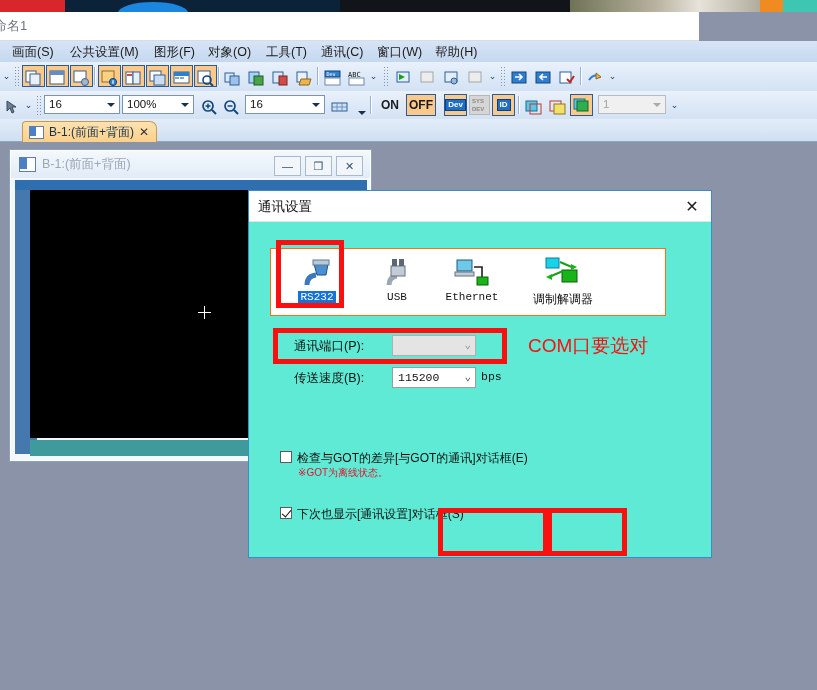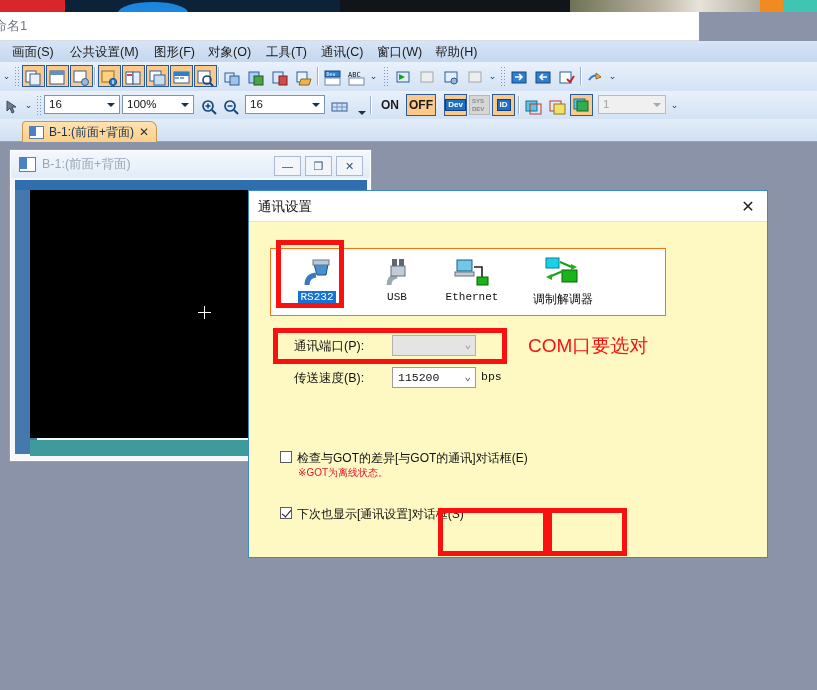--- a/index.html
+++ b/index.html
@@ -165,22 +165,22 @@
   .cross { position:absolute; left:168px; top:116px; width:13px; height:13px; }
   .cross:before,.cross:after{content:"";position:absolute;background:#fff;}
   .cross:before{left:6px;top:0;width:1px;height:13px;}
   .cross:after{left:0;top:6px;width:13px;height:1px;}
   .teal-band {
     position:absolute; left:19px; top:262px; width:337px; height:16px; background:#3f9b9b;
   }
 
   
   .dialog {
-    position:absolute; left:248px; top:190px; width:520px; height:368px;
-    background:#fef9c3; border:1px solid #3e8ac4; box-sizing:border-box;padding-left:30px;
+    position:absolute; left:248px; top:190px; width:464px; height:368px;
+    background:#5eead4; border:1px solid #3e8ac4; box-sizing:border-box;padding-left:30px;
   }
   .dlg-title {
     position:absolute; left:0; top:0; right:0; height:30px; background:#fff;
     border-bottom:1px solid #e3e3e3;
   }
   .dlg-title-text {
     position:absolute; left:9px; top:7px; font-size:13.5px; color:#111;
   }
   .dlg-close {
     position:absolute; right:8px; top:5px; width:22px; height:20px;

